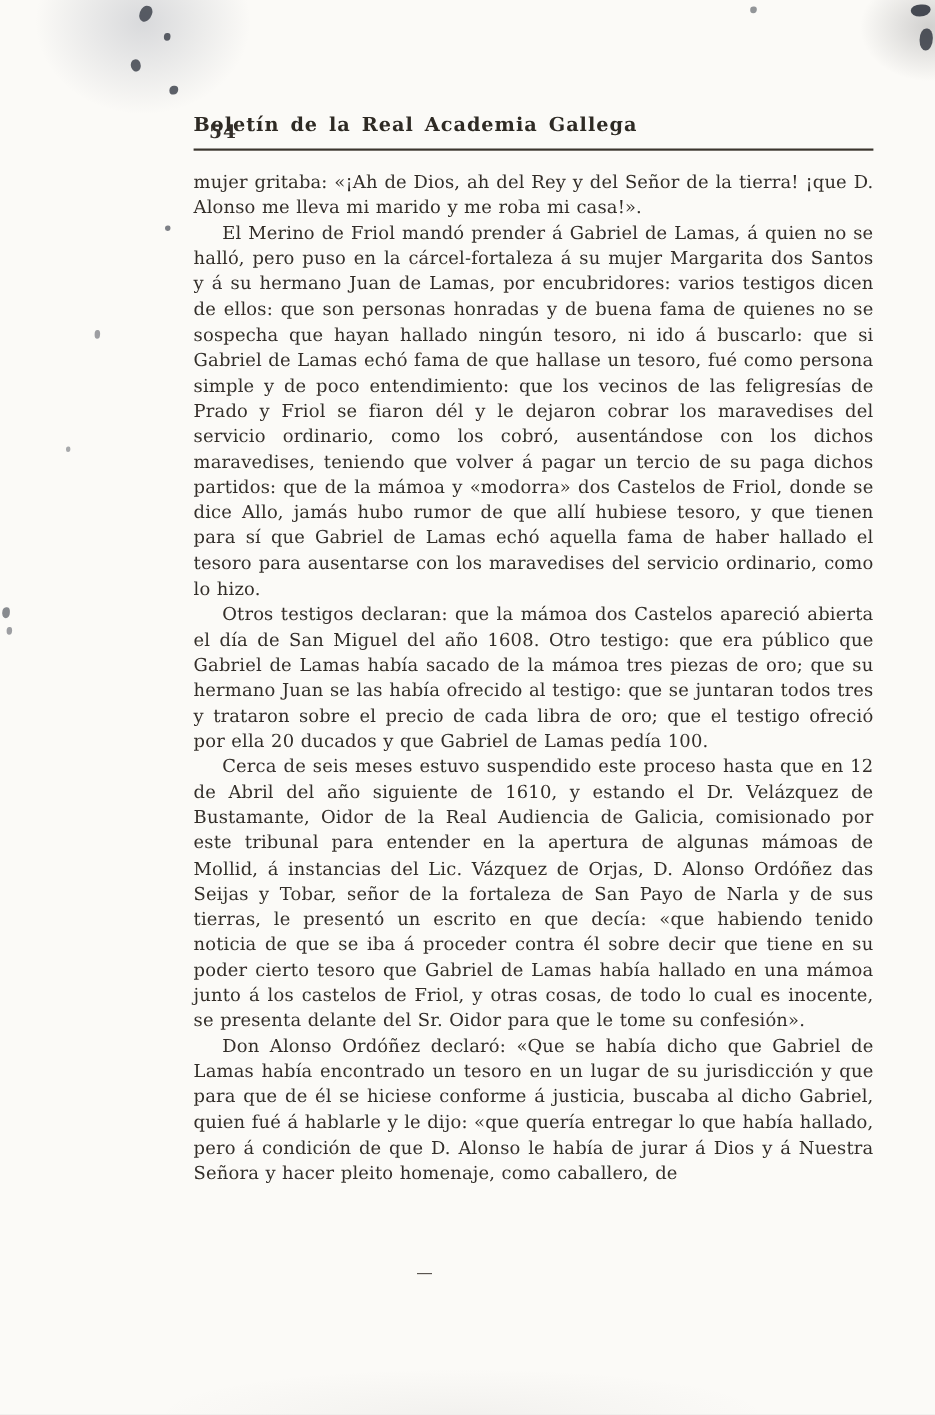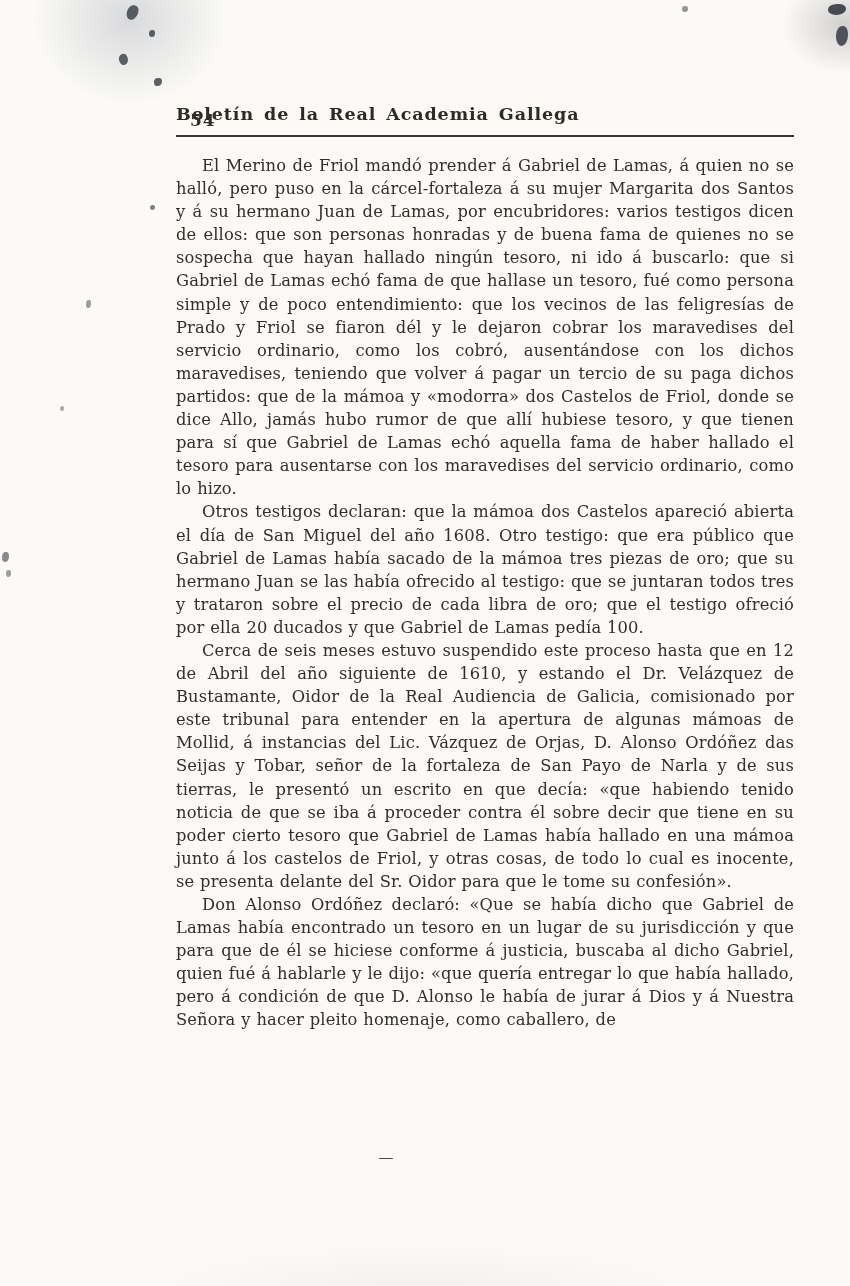--- a/index.html
+++ b/index.html
@@ -112,20 +112,21 @@
   <div class="artifact" style="left:2px;   top:552px; width:7px; height:10px; opacity:.55;"></div>
   <div class="artifact" style="left:6px;   top:570px; width:5px; height:7px;  opacity:.45;"></div>
 
   <div class="content">
     <header class="page-header">
       <span class="page-number">54</span>
       <span class="header-title">Boletín de la Real Academia Gallega</span>
     </header>
     <hr class="header-rule">
     <main class="text-block" id="paragraphs">
+        <p class="para"><span>mujer gritaba: «¡Ah de Dios, ah del Rey y del Señor de la tierra! ¡que D. Alonso me lleva mi marido y me roba mi casa!».</span></p>
         <p class="para indent"><span>El Merino de Friol mandó prender á Gabriel de Lamas, á quien no se halló, pero puso en la cárcel-fortaleza á su mujer Margarita dos Santos y á su hermano Juan de Lamas, por encubridores: varios testigos dicen de ellos: que son personas honradas y de buena fama de quienes no se sospecha que hayan hallado ningún tesoro, ni ido á buscarlo: que si Gabriel de Lamas echó fama de que hallase un tesoro, fué como persona simple y de poco entendimiento: que los vecinos de las feligresías de Prado y Friol se fiaron dél y le dejaron cobrar los maravedises del servicio ordinario, como los cobró, ausentándose con los dichos maravedises, teniendo que volver á pagar un tercio de su paga dichos partidos: que de la mámoa y «modorra» </span><span class="it">dos Castelos</span><span> de Friol, donde se dice </span><span class="it">Allo</span><span>, jamás hubo rumor de que allí hubiese tesoro, y que tienen para sí que Gabriel de Lamas echó aquella fama de haber hallado el tesoro para ausentarse con los maravedises del servicio ordinario, como lo hizo.</span></p>
         <p class="para indent"><span>Otros testigos declaran: que la mámoa </span><span class="it">dos Castelos</span><span> apareció abierta el día de San Miguel del año 1608. Otro testigo: que era público que Gabriel de Lamas había sacado de la mámoa tres piezas de oro; que su hermano Juan se las había ofrecido al testigo: que se juntaran todos tres y trataron sobre el precio de cada libra de oro; que el testigo ofreció por ella 20 ducados y que Gabriel de Lamas pedía 100.</span></p>
         <p class="para indent"><span>Cerca de seis meses estuvo suspendido este proceso hasta que en 12 de Abril del año siguiente de 1610, y estando el Dr. Velázquez de Bustamante, Oidor de la Real Audiencia de Galicia, comisionado por este tribunal para entender en la apertura de algunas mámoas de Mollid, á instancias del Lic. Vázquez de Orjas, D. Alonso Ordóñez das Seijas y Tobar, señor de la fortaleza de San Payo de Narla y de sus tierras, le presentó un escrito en que decía: «que habiendo tenido noticia de que se iba á proceder contra él sobre decir que tiene en su poder cierto tesoro que Gabriel de Lamas había hallado en una mámoa junto á los castelos de Friol, y otras cosas, de todo lo cual es inocente, se presenta delante del Sr. Oidor para que le tome su confesión».</span></p>
         <p class="para indent"><span>Don Alonso Ordóñez declaró: «Que se había dicho que Gabriel de Lamas había encontrado un tesoro en un lugar de su jurisdicción y que para que de él se hiciese conforme á justicia, buscaba al dicho Gabriel, quien fué á hablarle y le dijo: «que quería entregar lo que había hallado, pero á condición de que D. Alonso le había de jurar á Dios y á Nuestra Señora y hacer pleito homenaje, como caballero, de</span></p>
       </main>
   </div>
 
   <div class="footer-mark">—</div>
 
 </div>

